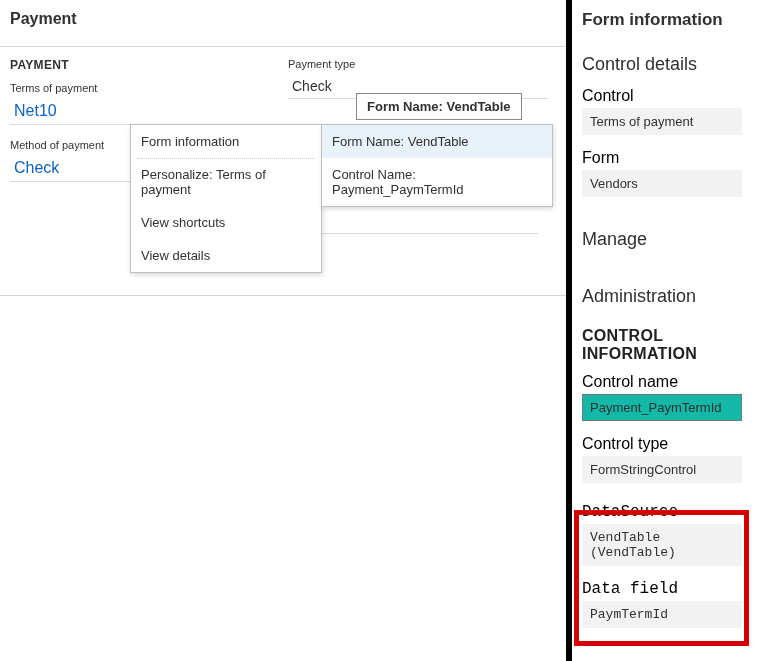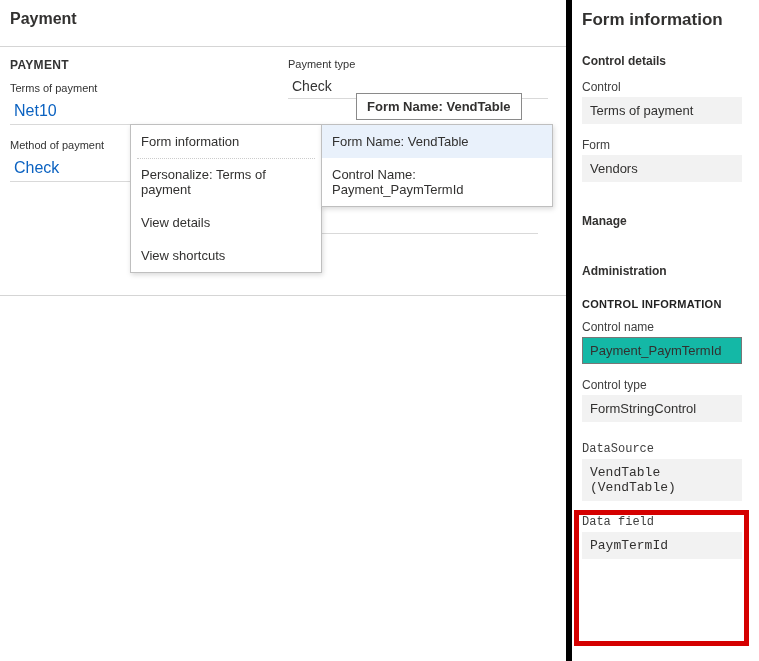--- a/index.html
+++ b/index.html
@@ -180,44 +180,44 @@
       height: 661px;
       padding: 10px 12px 0 10px;
       background: #fff;
     }
     .side-title {
       font-size: 17px;
       font-weight: 700;
       margin-bottom: 24px;
     }
     .side-h2 {
-      font-size: 12px;
-      font-weight: 700;
+      font-size: 18px;
+      font-weight: 400;
       margin-bottom: 12px;
       margin-top: 4px;
     }
     .side-label {
-      font-size: 12px;
-      color: #404040;
+      font-size: 16px;
+      color: #000000;
       margin-bottom: 3px;
     }
     .side-field {
       background: #f2f2f2;
       padding: 5px 7px;
       font-size: 13px;
       border: 1px solid #f2f2f2;
       margin-bottom: 14px;
       width: 160px;
     }
     .side-field.outlined {
       background: #14b8a6;
       border: 1px solid #777;
     }
     .side-subhead {
-      font-size: 11px;
+      font-size: 16px;
       font-weight: 700;
       letter-spacing: 0.3px;
       margin-bottom: 10px;
       color: #222;
       text-transform: uppercase;
     }
     .highlight-box {
       position: absolute;
       left: 574px;
       top: 510px;
@@ -263,22 +263,22 @@
   <hr class="section-hr hr-bottom">
 </div>
 
 <div class="tooltip-box">
   <span>Form Name: VendTable</span>
 </div>
 
 <div class="context-menu">
   <div class="context-item with-sep">Form information</div>
   <div class="context-item">Personalize: Terms of payment</div>
+  <div class="context-item">View shortcuts</div>
   <div class="context-item">View details</div>
-  <div class="context-item">View shortcuts</div>
 </div>
 
 <div class="submenu">
   <div class="submenu-item highlight">Form Name: VendTable</div>
   <div class="submenu-item">Control Name: Payment_PaymTermId</div>
 </div>
 
 <div class="vert-divider"></div>
 
 <div class="side-panel">

